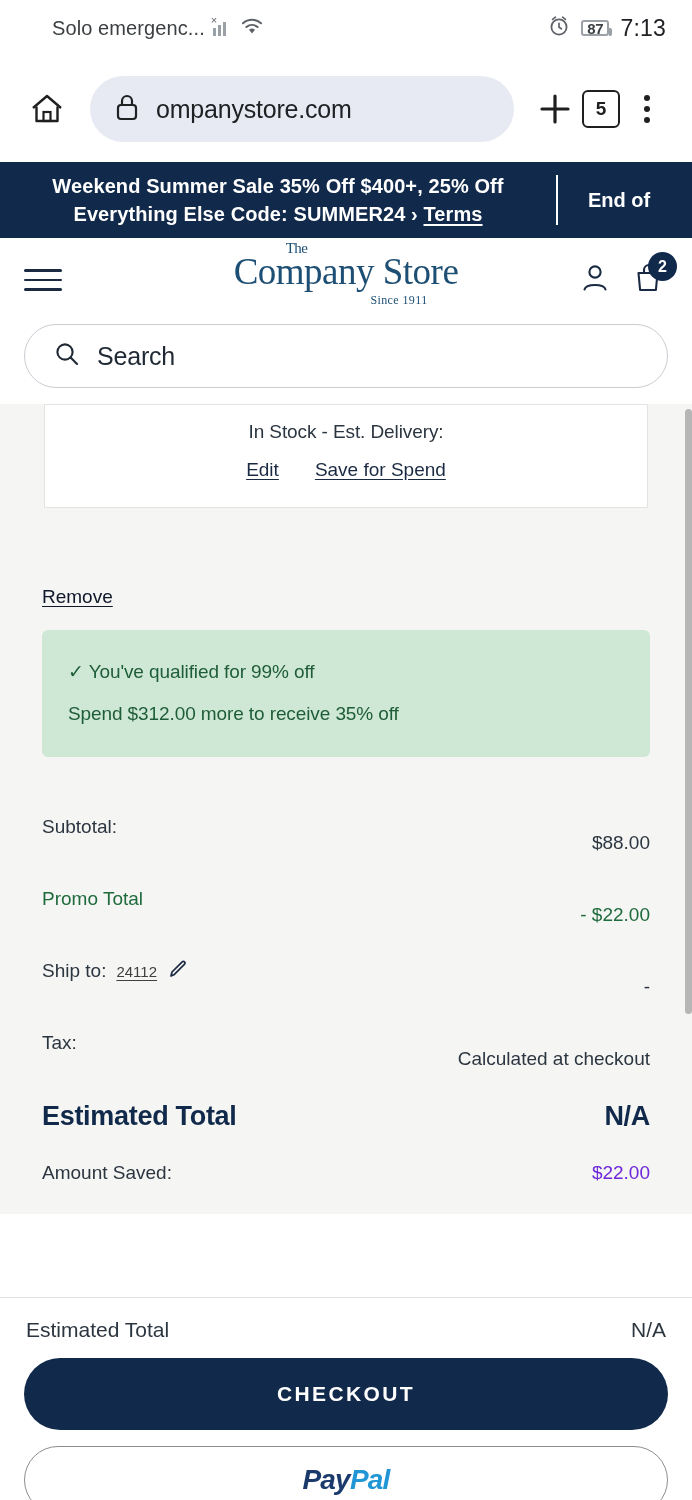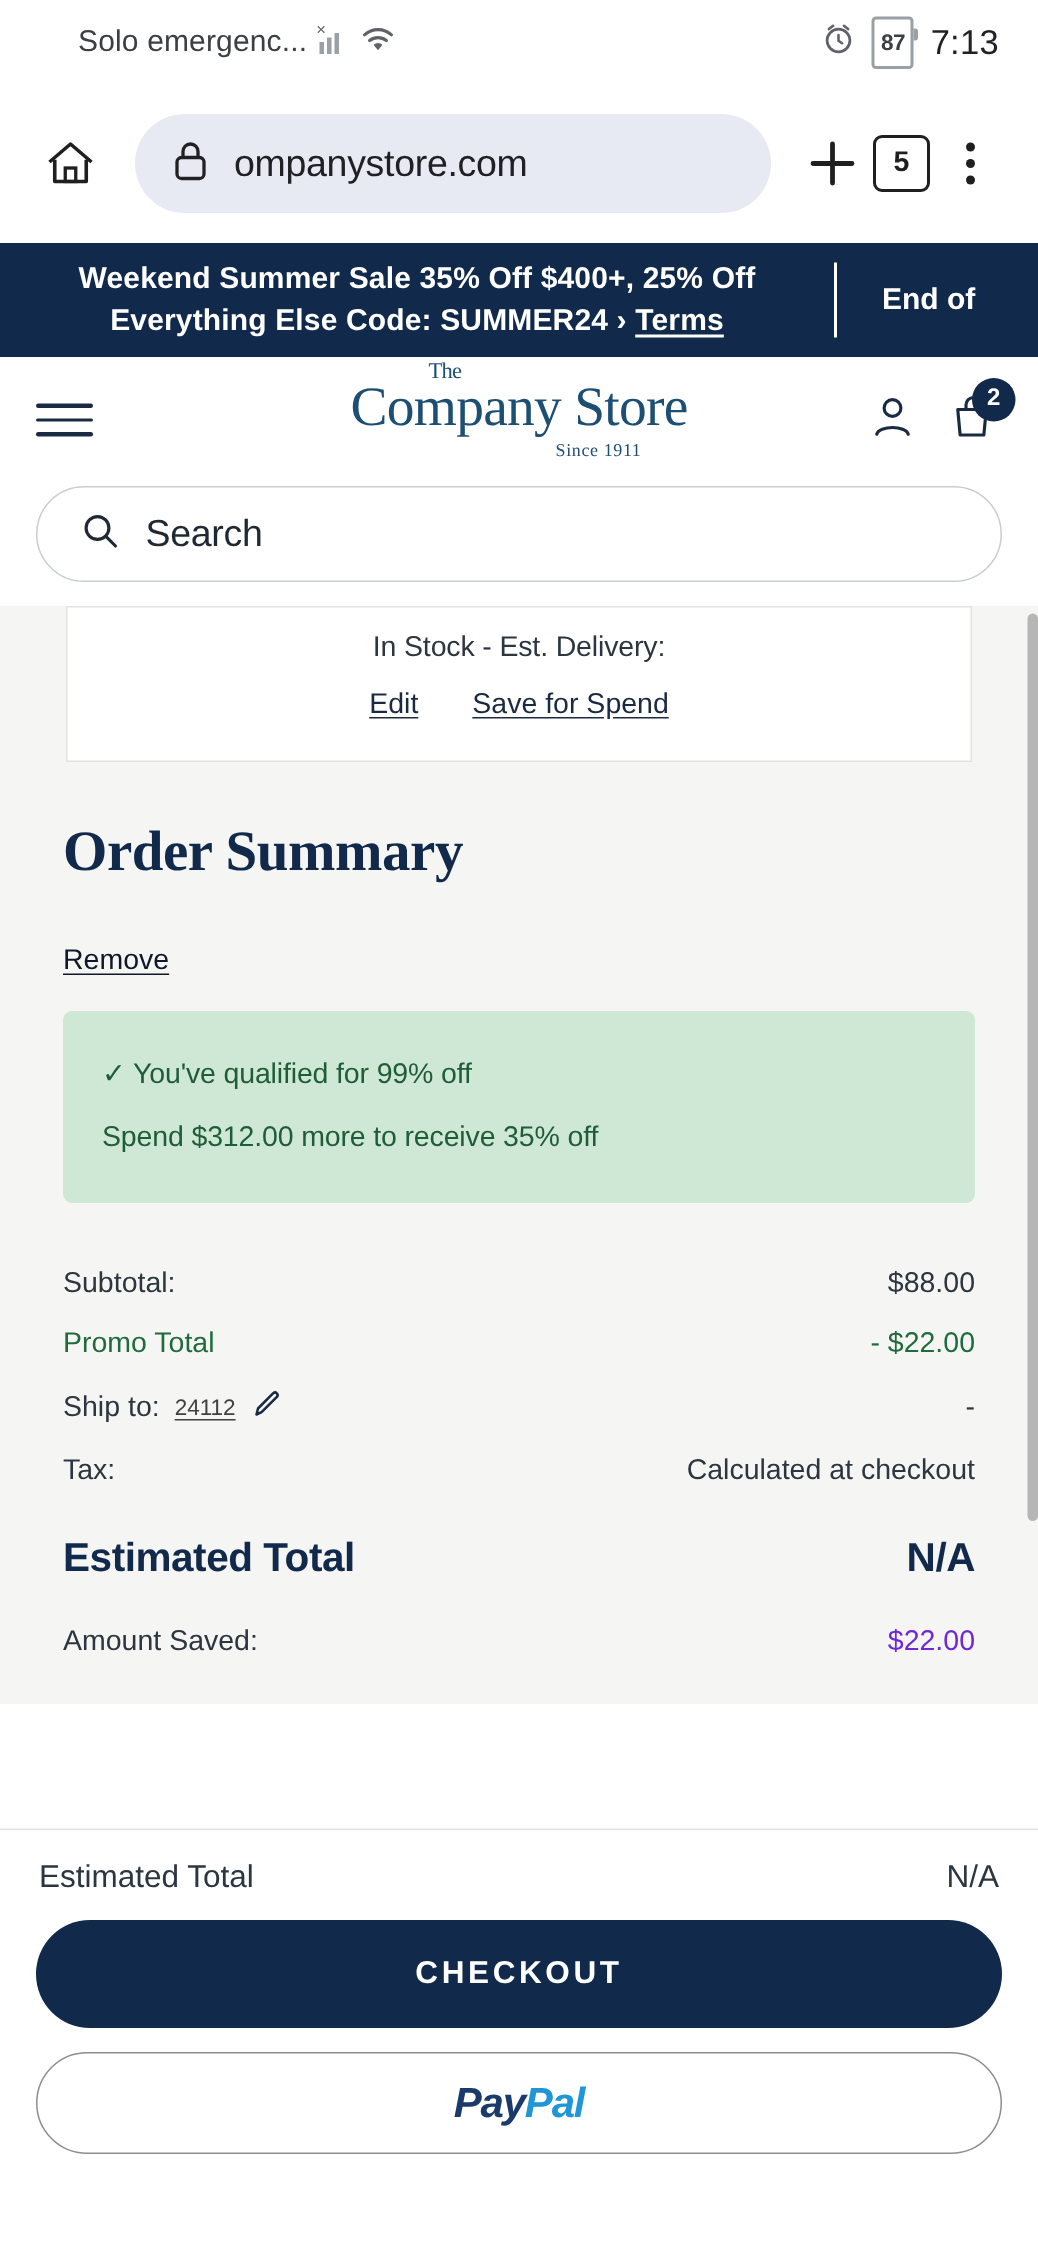--- a/index.html
+++ b/index.html
@@ -19,21 +19,21 @@
   .sb-left { display:flex; align-items:center; gap:8px; }
   .sb-carrier { font-size:20px; color:#3c4043; letter-spacing:0.1px; }
   .sb-right { display:flex; align-items:center; gap:11px; }
   .sb-time { font-size:23px; color:#202124; letter-spacing:0.2px; }
   .sig { display:flex; align-items:flex-end; gap:1.5px; height:16px; position:relative; }
   .sig i { display:block; width:3.5px; background:#9aa0a6; }
   .sig i:nth-child(1){height:5px;} .sig i:nth-child(2){height:8px;}
   .sig i:nth-child(3){height:11px;} .sig i:nth-child(4){height:14px;}
   .sig-x { position:absolute; top:-6px; left:-2px; font-size:11px; color:#5f6368; }
   .battbox {
-    border:2px solid #9aa0a6; border-radius:3px; padding:0 4px; height:35px;
+    border:2px solid #9aa0a6; border-radius:3px; padding:0 4px; height:16px;
     display:flex; align-items:center; position:relative;
   }
   .battbox span { font-size:15px; color:#3c4043; font-weight:600; letter-spacing:-0.3px;}
   .battbox::after{ content:""; position:absolute; right:-5px; top:6px; width:3px; height:8px; background:#9aa0a6; border-radius:0 2px 2px 0;}
 
   
   .chrome {
     height: 106px; display:flex; align-items:center; gap:0; background:#ffffff;
     padding: 0 22px 0 24px;
   }
@@ -139,21 +139,21 @@
     background:#cfe8d5; border-radius:6px; padding:30px 26px 32px 26px; margin-bottom:34px;
   }
   .sale-title {
     font-size:22px; font-weight:700; color:#19592e; letter-spacing:0.3px; margin-bottom:26px;
   }
   .sale-line { font-size:19px; color:#1f5d38; margin-bottom:20px; letter-spacing:-0.1px;}
   .sale-line:last-child { margin-bottom:0; }
 
   .trow { display:flex; justify-content:space-between; align-items:center; padding:9px 0; }
   .trow .lbl { font-size:19px; color:#2c3640; }
-  .trow .val { font-size:19px; color:#2c3640; }
+  .trow .val { font-size:19px; color:#2c3640;margin-top:32px; }
   .trow.green .lbl, .trow.green .val { color:#1f6b3c; }
   .ship-left { display:flex; align-items:center; gap:10px; }
   .zip {
     font-size:15px; color:#404040; text-decoration:underline; text-underline-offset:3px;
   }
   .total-row { display:flex; justify-content:space-between; align-items:center; padding:22px 0 8px 0; }
   .total-row .lbl { font-size:27px; color:#11294a; font-weight:700; letter-spacing:-0.3px;}
   .total-row .val { font-size:27px; color:#11294a; font-weight:700; letter-spacing:-0.3px;}
   .saved-row { display:flex; justify-content:space-between; align-items:center; padding:22px 0 0 0; }
   .saved-row .lbl { font-size:19px; color:#2c3640; }
@@ -313,21 +313,20 @@
 
     <div class="cart-card">
       <div class="card-stock">In Stock - Est. Delivery:</div>
       <div class="card-links">
         <a href="#">Edit</a>
         <a href="#">Save for Spend</a>
       </div>
     </div>
 
     <div class="summary">
-      <h2>Order Summary</h2>
 
       <div class="promo-applied">
         <a href="#" class="remove-link">Remove</a>
       </div>
 
       <div class="sale-box">
         <div class="sale-line">✓ You've qualified for 99% off</div>
         <div class="sale-line">Spend $312.00 more to receive 35% off</div>
       </div>
 

